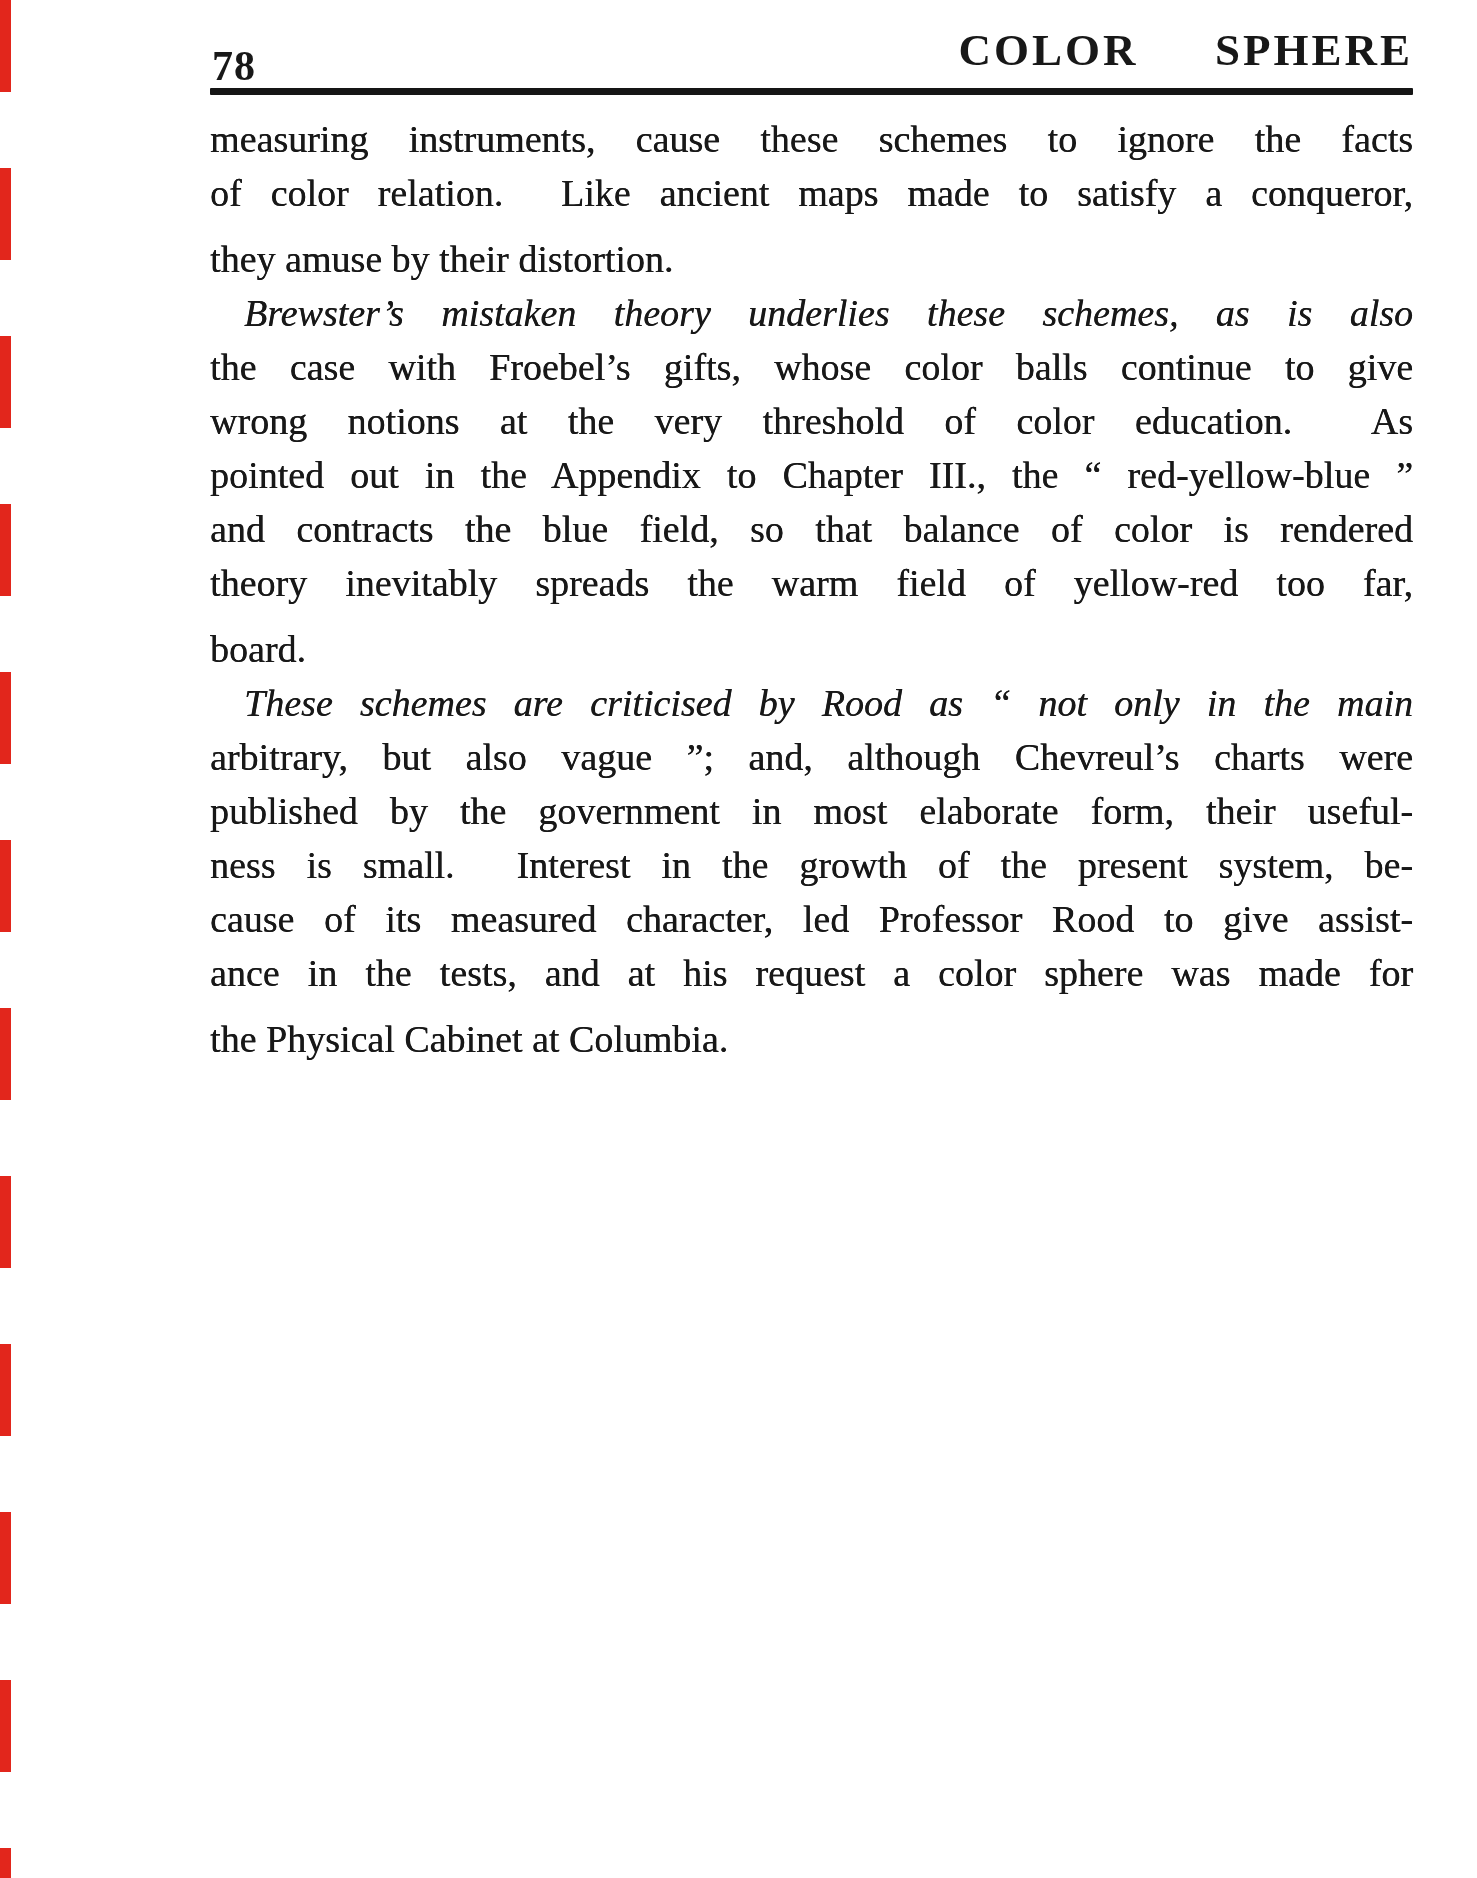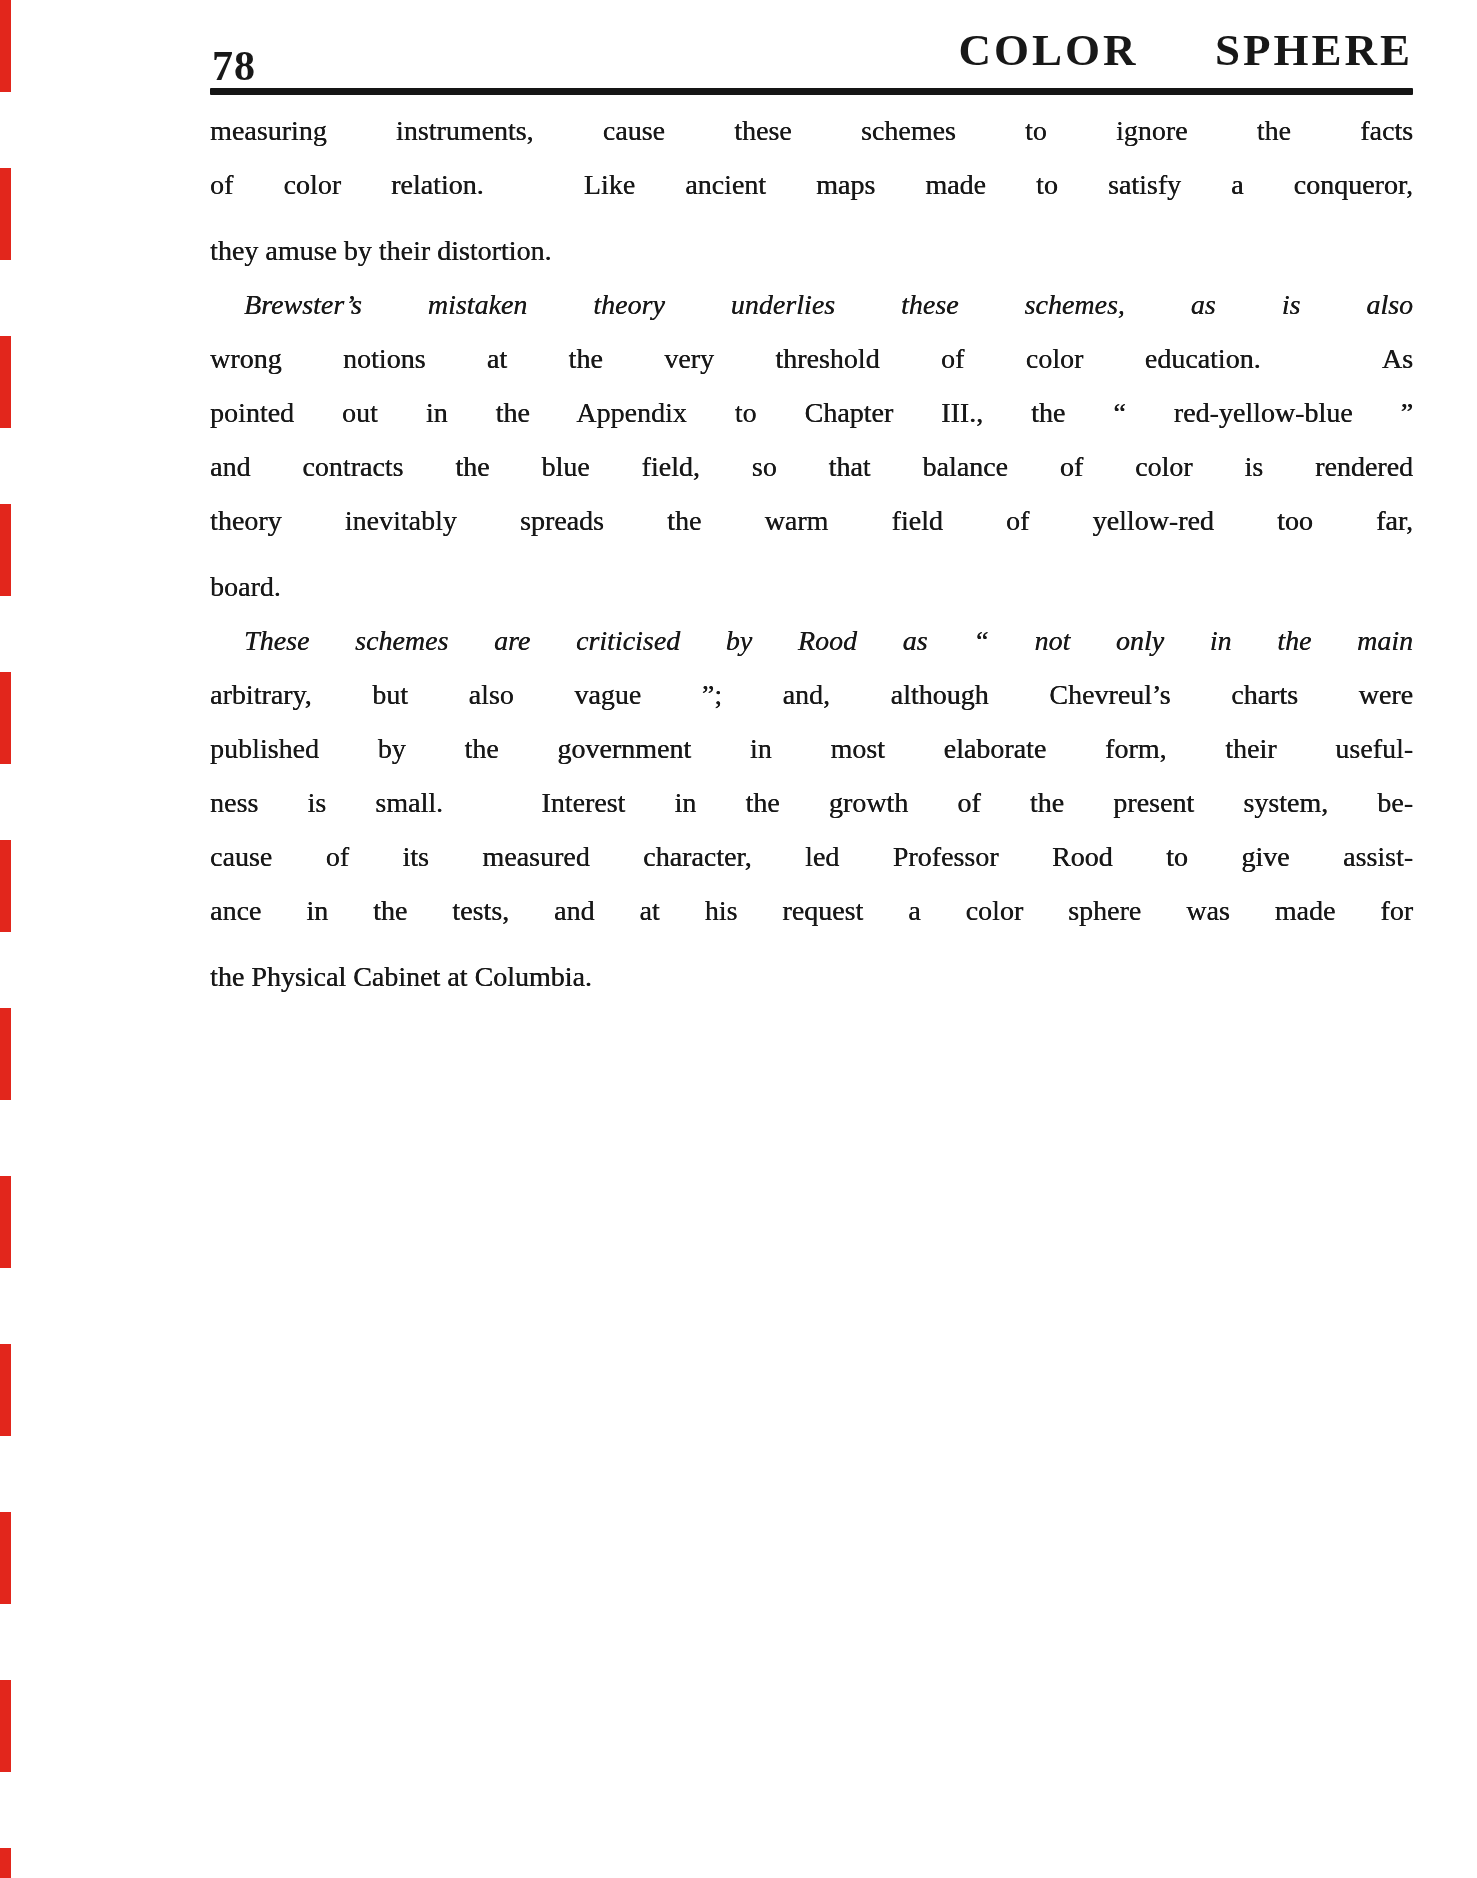--- a/index.html
+++ b/index.html
@@ -36,23 +36,23 @@
   }
 
   .rule {
     position:absolute; left:210px; top:88px;
     width:1203px; height:7px;
     background:#151515;
     border-radius:1px;
   }
 
   .body-text {
-    position:absolute; left:210px; top:104px;
+    position:absolute; left:210px; top:112px;
     width:1203px;
-    font-size:28px;
+    font-size:38px;
     line-height:54px;
     text-shadow:0.35px 0 0 currentColor;
   }
   .line {
     height:54px;
     white-space:pre-wrap;
     text-align:justify;
     text-align-last:justify;
   }
   .line.p-start {
@@ -77,20 +77,21 @@
     <div class="running-title">COLOR  SPHERE</div>
   </div>
 
   <div class="rule" style="background: rgb(21, 21, 21);"></div>
 
   <div class="body-text">
     <div class="line">measuring instruments, cause these schemes to ignore the facts</div>
     <div class="line">of color relation.  Like ancient maps made to satisfy a conqueror,</div>
     <div class="line end">they amuse by their distortion.</div>
     <div class="line p-start">Brewster’s mistaken theory underlies these schemes, as is also</div>
+    <div class="line">the case with Froebel’s gifts, whose color balls continue to give</div>
     <div class="line">wrong notions at the very threshold of color education.  As</div>
     <div class="line">pointed out in the Appendix to Chapter III., the “ red-yellow-blue ”</div>
     <div class="line">and contracts the blue field, so that balance of color is rendered</div>
     <div class="line">theory inevitably spreads the warm field of yellow-red too far,</div>
     <div class="line end">board.</div>
     <div class="line p-start">These schemes are criticised by Rood as “ not only in the main</div>
     <div class="line">arbitrary, but also vague ”; and, although Chevreul’s charts were</div>
     <div class="line">published by the government in most elaborate form, their useful-</div>
     <div class="line">ness is small.  Interest in the growth of the present system, be-</div>
     <div class="line">cause of its measured character, led Professor Rood to give assist-</div>

